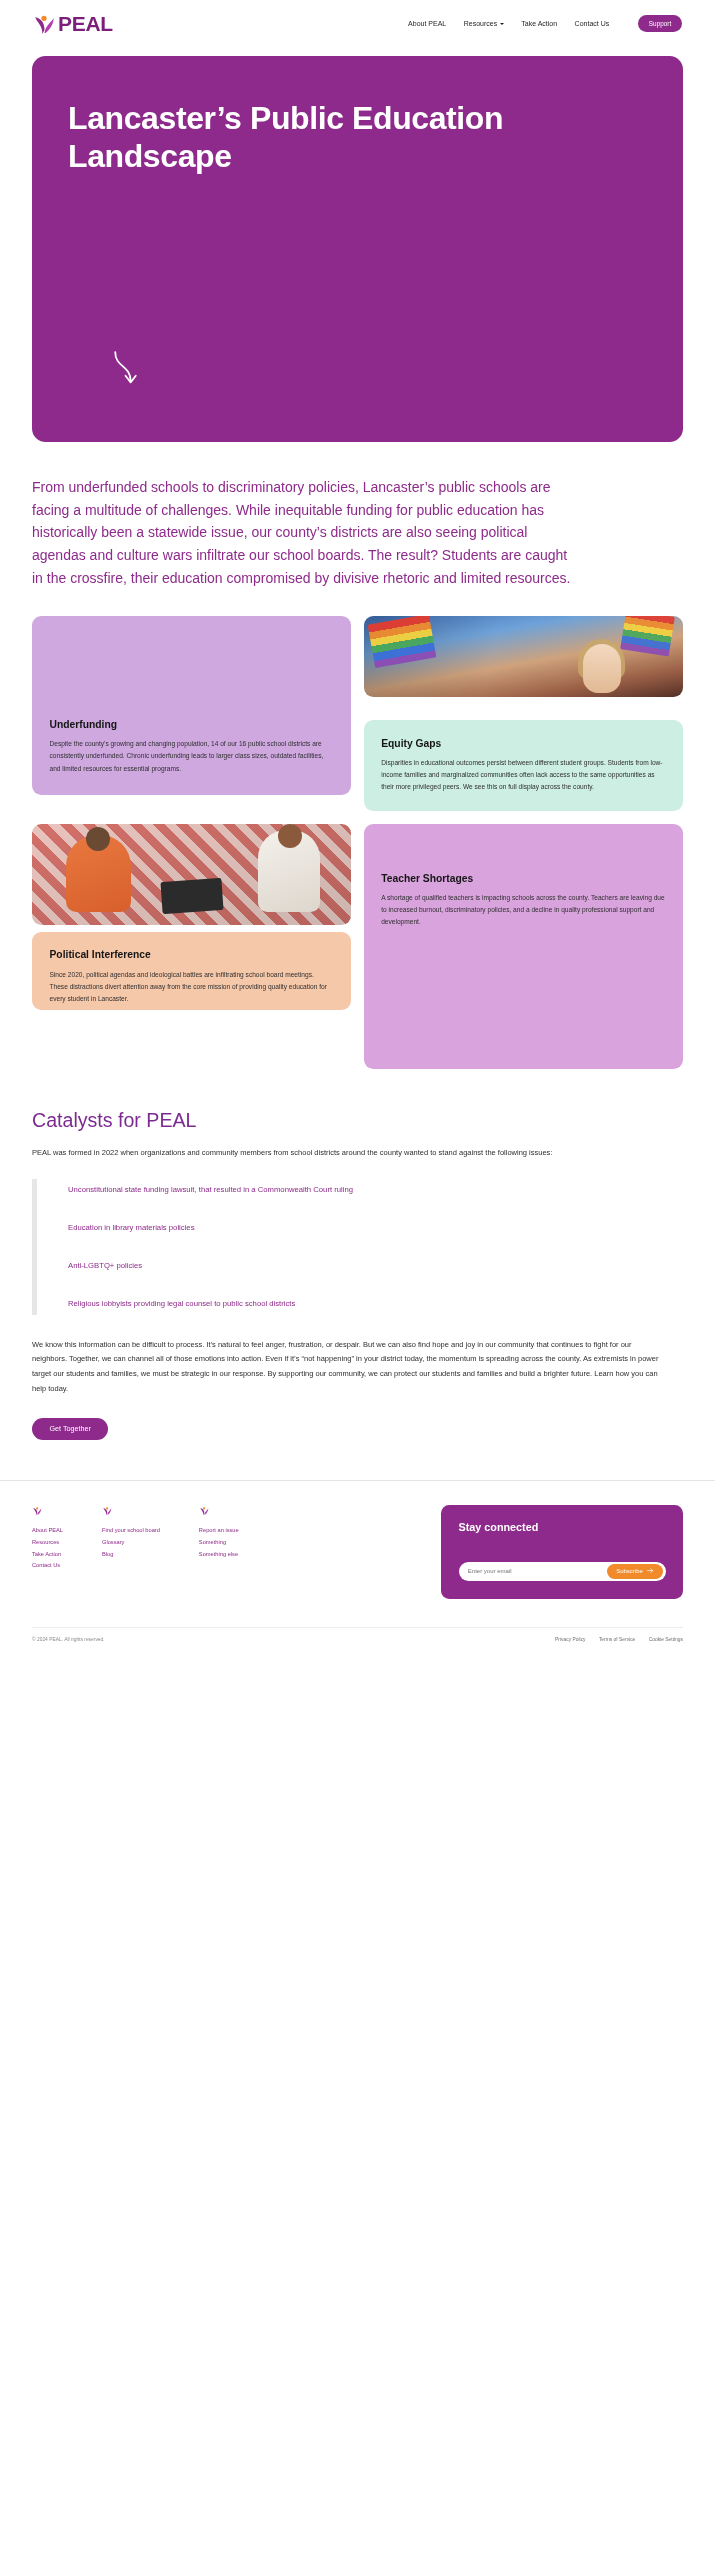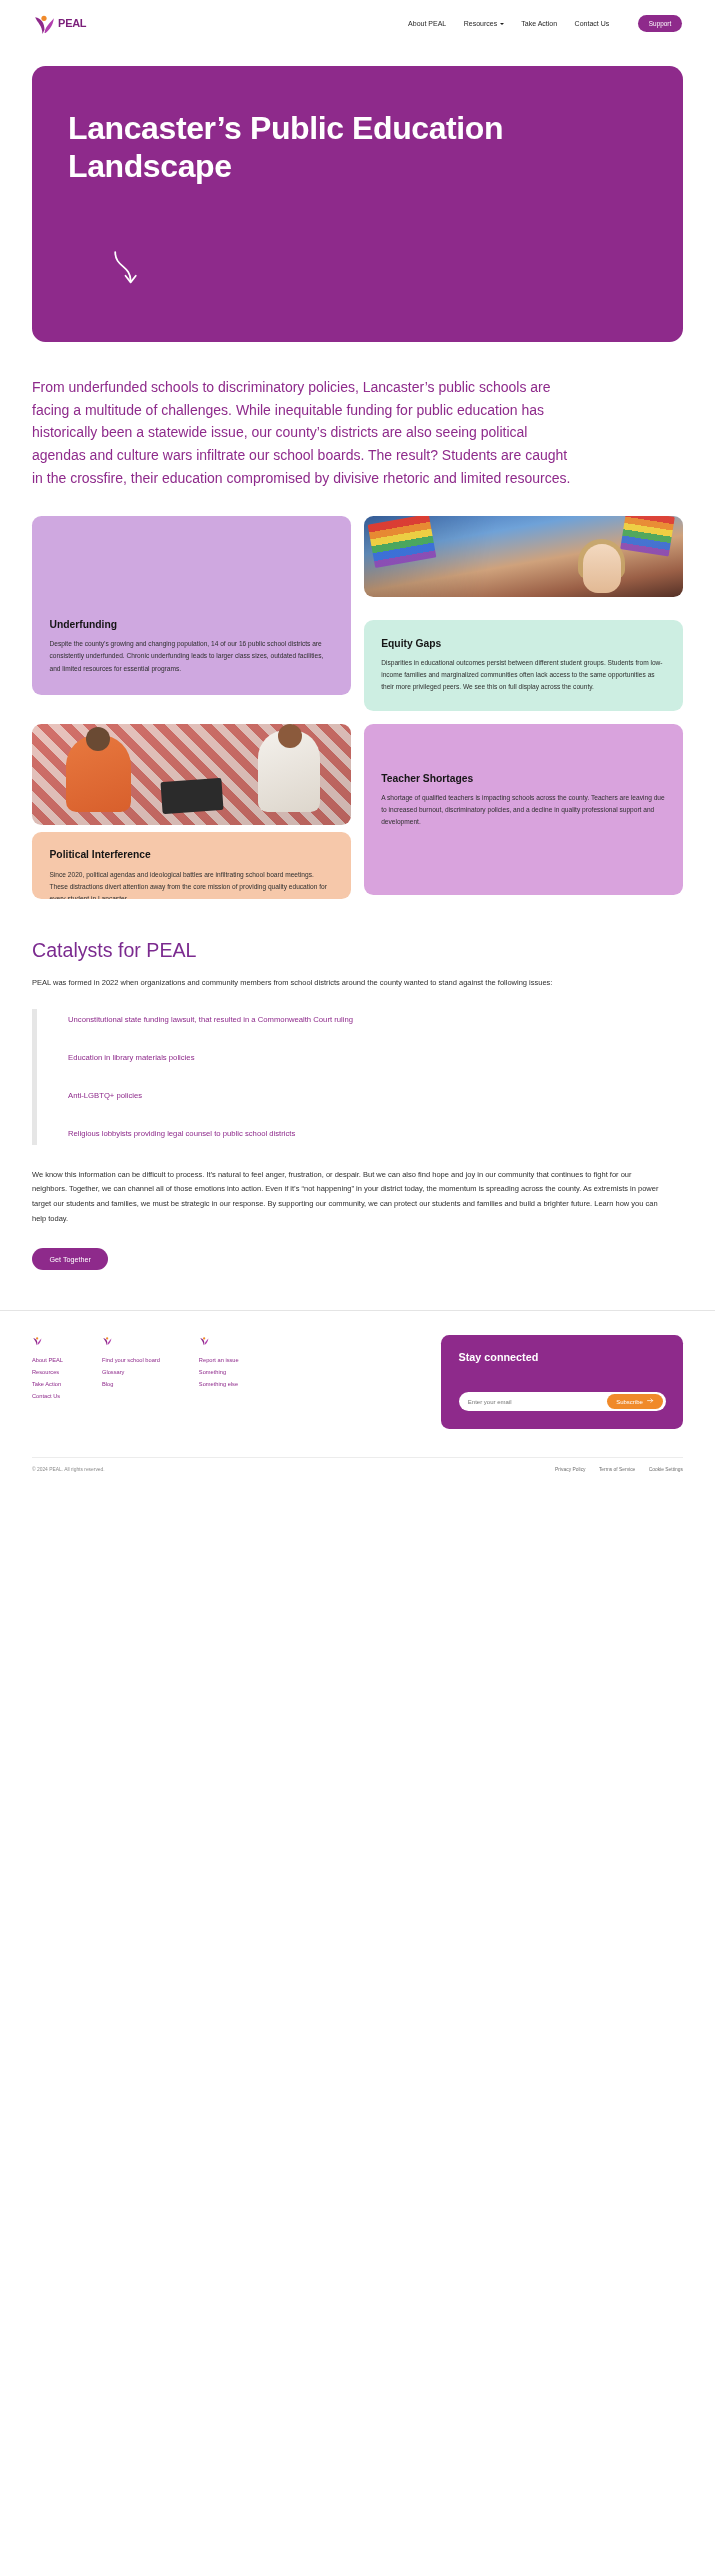--- a/index.html
+++ b/index.html
@@ -16,21 +16,21 @@
     height: 47px;
     display: flex;
     align-items: center;
     justify-content: space-between;
     padding: 0 33px 0 32px;
     background: #ffffff;
   }
   .logo-wrap { display: flex; align-items: center; gap: 2.1px; }
   .logo-mark { width: 24px; height: 23px; position: relative; display:block; }
   .logo-text {
-    font-size: 11px;
+    font-size: 21px;
     font-weight: 700;
     color: #7b1f7a;
     letter-spacing: -0.3px;
     line-height: 1;
   }
   .nav {
     display: flex;
     align-items: center;
     gap: 17.5px;
     margin-left: auto;
@@ -59,24 +59,24 @@
     border: none;
     border-radius: 515px;
     padding: 4.6px 10.8px;
     cursor: pointer;
     margin-left: 11.3px;
     font-family: "Liberation Sans", sans-serif;
   }
 
   
   .hero {
-    margin: 19px 32px 0 32px;
+    margin: 9px 32px 0 32px;
     background: #8e2a8b;
     border-radius: 13.4px;
-    height: 276px;
+    height: 386px;
     padding: 44px 36px 0 36px;
     color: #fff;
     position: relative;
   }
   .hero h1 {
     font-size: 32px;
     line-height: 1.18;
     font-weight: 700;
     letter-spacing: -0.4px;
     max-width: 464px;
@@ -392,28 +392,28 @@
   </div>
 
   <div class="cell">
     <div class="photo picnic">
       <div class="picnic-person1"></div>
       <div class="picnic-head1"></div>
       <div class="picnic-person2"></div>
       <div class="picnic-head2"></div>
       <div class="laptop"></div>
     </div>
-    <div class="card peach with-top-pad" style="margin-top:7.2px;height:67px;">
+    <div class="card peach with-top-pad" style="margin-top:7.2px;height:78px;">
       <h3>Political Interference</h3>
       <p>Since 2020, political agendas and ideological battles are infiltrating school board meetings. These distractions divert attention away from the core mission of providing quality education for every student in Lancaster.</p>
     </div>
   </div>
 
   <div class="cell">
-    <div class="card orchid card-tall with-top-pad" style="height:171px;padding-top:49px;">
+    <div class="card orchid card-tall with-top-pad" style="height:245px;padding-top:49px;">
       <h3>Teacher Shortages</h3>
       <p>A shortage of qualified teachers is impacting schools across the county. Teachers are leaving due to increased burnout, discriminatory policies, and a decline in quality professional support and development.</p>
     </div>
   </div>
 
 </section>
 
 <section class="catalysts">
   <h2>Catalysts for PEAL</h2>
   <p class="lead">PEAL was formed in 2022 when organizations and community members from school districts around the county wanted to stand against the following issues:</p>

